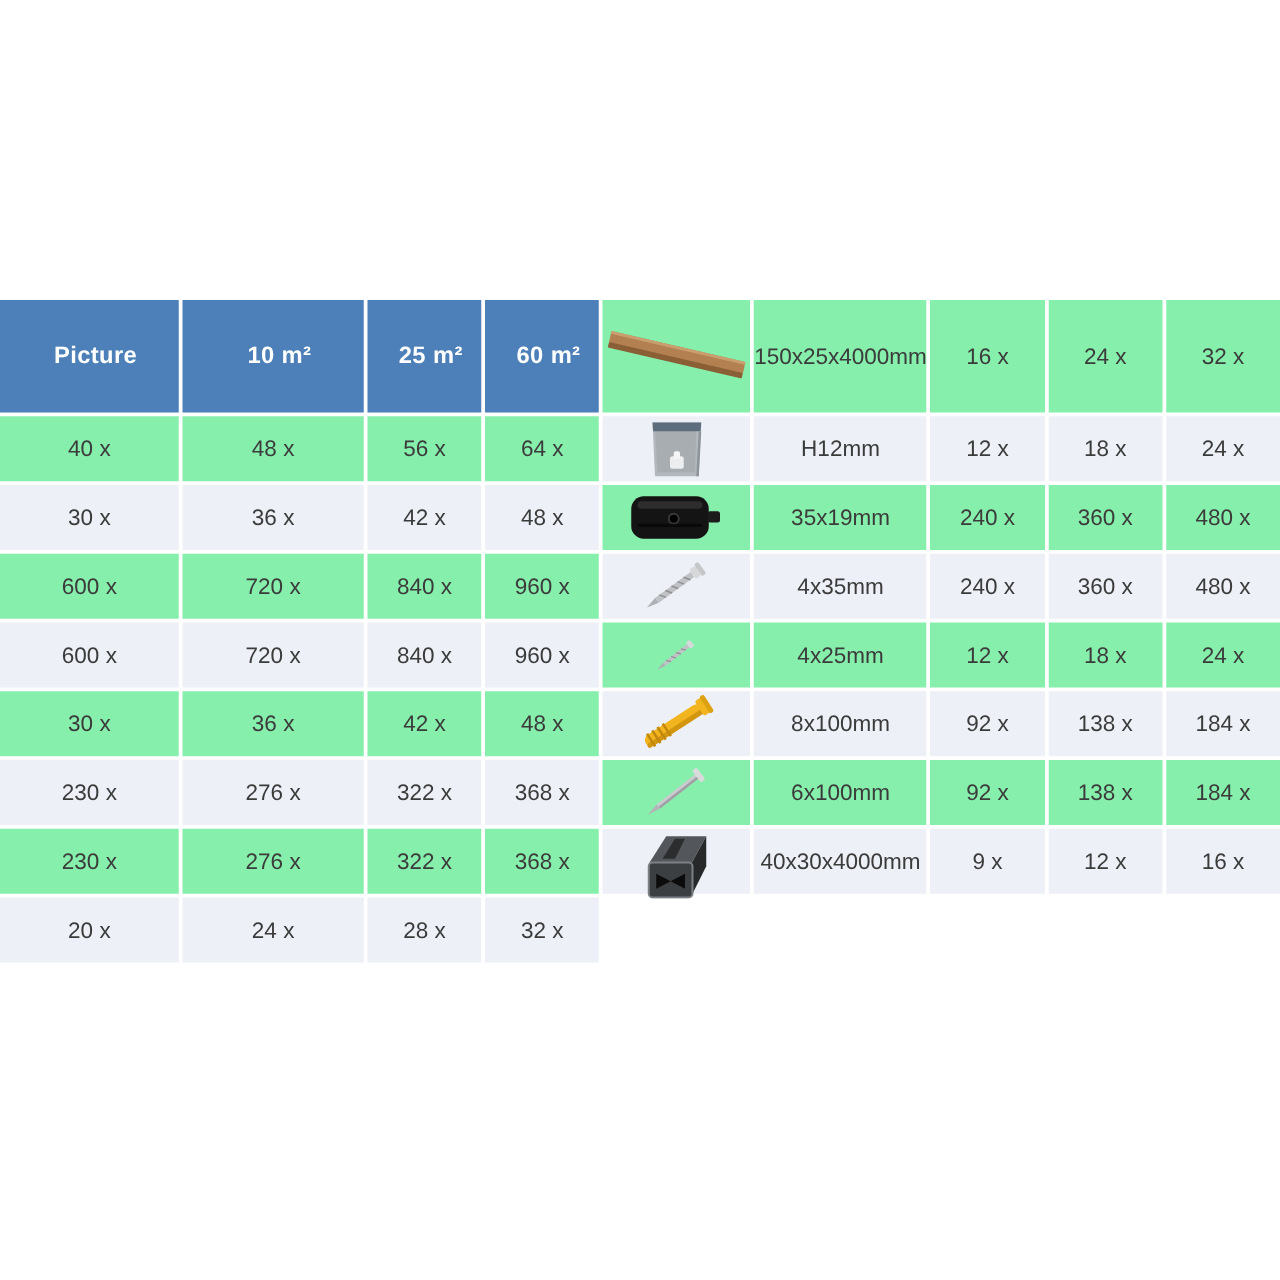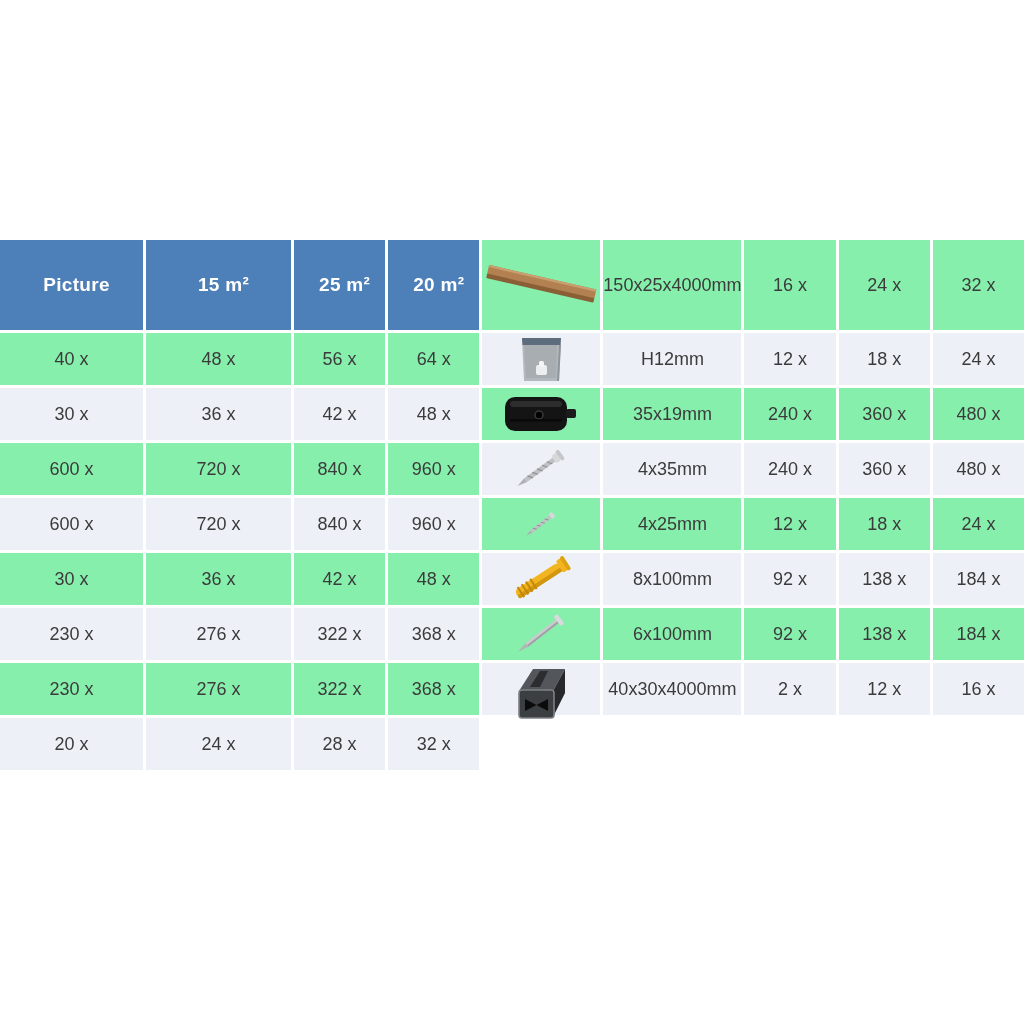--- a/index.html
+++ b/index.html
@@ -31,23 +31,23 @@
   .odd{background:#86efac;}
   .even{background:#edf0f6;}
   .picwrap{display:flex;align-items:center;justify-content:center;width:100%;height:100%;}
   svg{display:block;}
 </style>
 </head>
 <body>
 
 <div class="spec-table">
   <div class="hcell">Picture</div>
-  <div class="hcell">15 m²</div>
+  <div class="hcell">10 m²</div>
   <div class="hcell">25 m²</div>
-  <div class="hcell">20 m²</div>
+  <div class="hcell">60 m²</div>
   <div id="table-body" style="display:contents"><div class="cell odd">
         <span class="picwrap">
           <svg width="118" height="46" viewBox="0 0 118 46">
             <g transform="rotate(13 59 23)">
               <rect x="4" y="15" width="110" height="10" rx="1" fill="#b28051"></rect>
               <rect x="4" y="24" width="110" height="4.5" rx="1" fill="#8a5f36"></rect>
               <rect x="4" y="15" width="110" height="2.2" fill="#c99f70"></rect>
             </g>
           </svg>
         </span>
@@ -121,14 +121,14 @@
       </div><div class="cell odd">6x100mm</div><div class="cell odd">92 x</div><div class="cell odd">138 x</div><div class="cell odd">184 x</div><div class="cell odd">230 x</div><div class="cell odd">276 x</div><div class="cell odd">322 x</div><div class="cell odd">368 x</div><div class="cell even">
         <span class="picwrap">
           <svg width="60" height="60" viewBox="0 0 60 60">
             <polygon points="8,32 22,10 54,10 42,32" fill="#53575b"></polygon>
             <polygon points="42,32 54,10 54,34 42,58" fill="#26282a"></polygon>
             <polygon points="19,28 29,12 37,12 29,28" fill="#2b2d2f"></polygon>
             <rect x="8" y="31" width="35" height="28" rx="3" fill="#3c3f42" stroke="#7d8185" stroke-width="1.6"></rect>
             <polygon points="14,40 25.5,46 37,40 37,52 25.5,46 14,52" fill="#0b0b0b"></polygon>
           </svg>
         </span>
-      </div><div class="cell even">40x30x4000mm</div><div class="cell even">2 x</div><div class="cell even">12 x</div><div class="cell even">16 x</div><div class="cell even">20 x</div><div class="cell even">24 x</div><div class="cell even">28 x</div><div class="cell even">32 x</div></div>
+      </div><div class="cell even">40x30x4000mm</div><div class="cell even">9 x</div><div class="cell even">12 x</div><div class="cell even">16 x</div><div class="cell even">20 x</div><div class="cell even">24 x</div><div class="cell even">28 x</div><div class="cell even">32 x</div></div>
 </div>
 
 </body></html>

